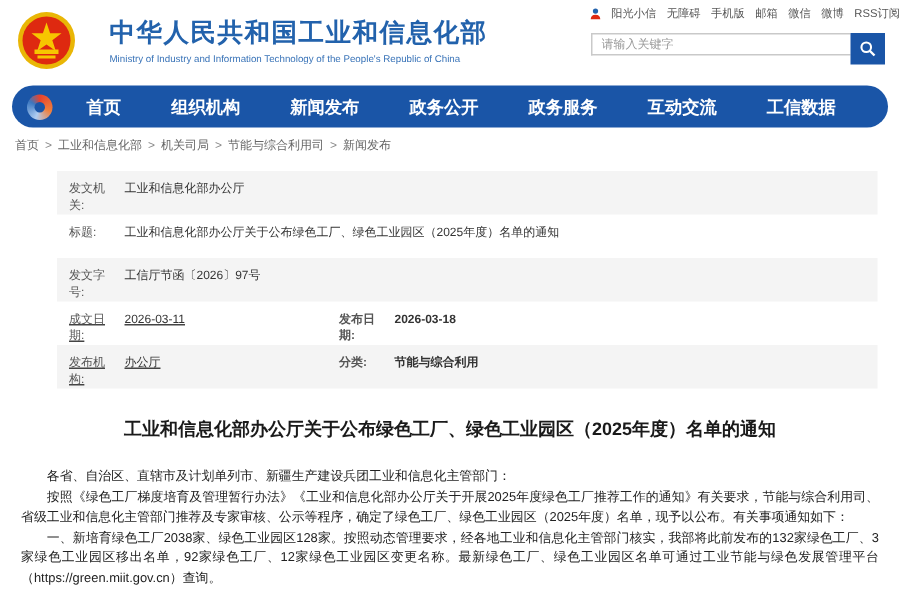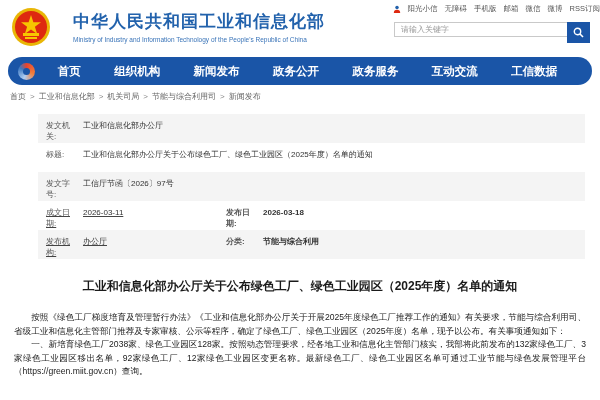--- a/index.html
+++ b/index.html
@@ -167,17 +167,18 @@
         </div>
         <div class="m-cell c-second">
           <div class="m-label">分类:</div>
           <div class="m-value">节能与综合利用</div>
         </div>
       </div>
     </div>
 
   <div class="doc-title">工业和信息化部办公厅关于公布绿色工厂、绿色工业园区（2025年度）名单的通知</div>
   <div class="doc-body" id="doc-body-slot">
+      <p>各省、自治区、直辖市及计划单列市、新疆生产建设兵团工业和信息化主管部门：</p>
       <p>按照《绿色工厂梯度培育及管理暂行办法》《工业和信息化部办公厅关于开展2025年度绿色工厂推荐工作的通知》有关要求，节能与综合利用司、省级工业和信息化主管部门推荐及专家审核、公示等程序，确定了绿色工厂、绿色工业园区（2025年度）名单，现予以公布。有关事项通知如下：</p>
       <p>一、新培育绿色工厂2038家、绿色工业园区128家。按照动态管理要求，经各地工业和信息化主管部门核实，我部将此前发布的132家绿色工厂、3家绿色工业园区移出名单，92家绿色工厂、12家绿色工业园区变更名称。最新绿色工厂、绿色工业园区名单可通过工业节能与绿色发展管理平台（https://green.miit.gov.cn）查询。</p>
     </div>
 
 </div>
 
 </body></html>

